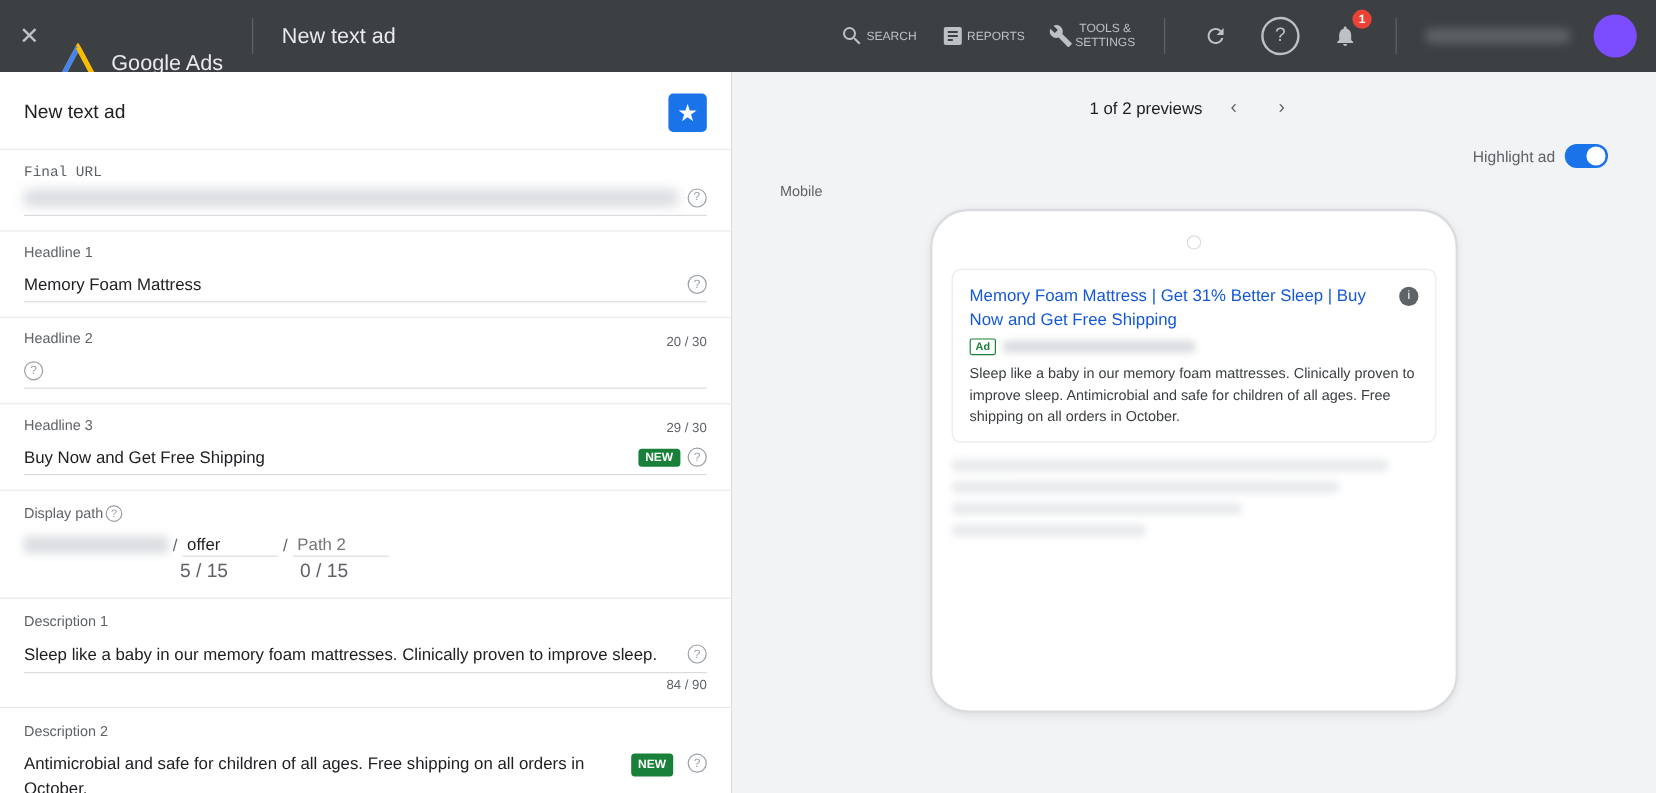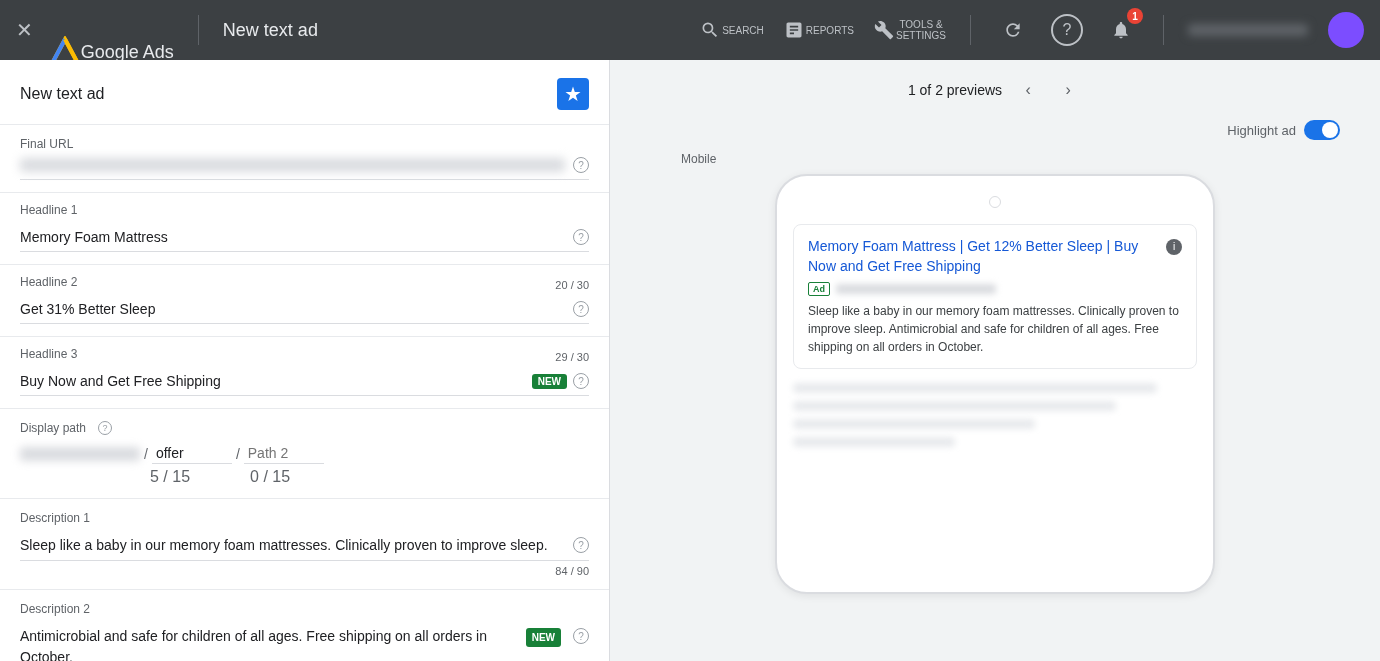--- a/index.html
+++ b/index.html
@@ -16,21 +16,21 @@
     }
     .topnav-close {
       color: #bdc1c6;
       font-size: 20px;
       cursor: pointer;
       margin-right: 4px;
     }
     .topnav-logo {
       display: flex;
       align-items: center;
-      gap: 0;
+      gap: 12px;
       margin-top: 44px;
     }
     .logo-triangle {
       width: 32px;
       height: 32px;
     }
     .topnav-brand {
       color: #e8eaed;
       font-size: 18px;
       font-weight: 400;
@@ -165,20 +165,21 @@
     .ai-icon-btn svg {
       width: 18px;
       height: 18px;
       fill: #fff;
     }
 
     
     .form-section {
       padding: 12px 20px;
       border-bottom: 1px solid #e8eaed;
+      font-family: Liberation Mono, monospace;
     }
     .field-label {
       font-size: 12px;
       color: #5f6368;
       margin-bottom: 6px;
       display: flex;
       align-items: center;
       gap: 4px;
     }
     .field-input-wrap {
@@ -253,21 +254,21 @@
     .display-path-section {
       padding: 12px 20px;
       border-bottom: 1px solid #e8eaed;
     }
     .display-path-label {
       font-size: 12px;
       color: #5f6368;
       margin-bottom: 8px;
       display: flex;
       align-items: center;
-      gap: 12px;
+      gap: 2px;
     }
     .path-inputs {
       display: flex;
       align-items: center;
       gap: 4px;
     }
     .path-base {
       height: 14px;
       width: 120px;
       background: #dadce0;
@@ -387,21 +388,20 @@
       right: 2px;
       width: 16px;
       height: 16px;
       border-radius: 50%;
       background: #fff;
     }
     .mobile-label {
       font-size: 12px;
       color: #5f6368;
       padding: 0 40px 8px;
-      margin-left: 31px;
     }
 
     
     .phone-wrap {
       display: flex;
       justify-content: center;
       padding: 0 40px;
     }
     .phone-mockup {
       width: 440px;
@@ -600,21 +600,20 @@
       </div>
     </div>
 
     <div class="field-section">
       <div class="field-row">
         <div class="field-row-header">
           <span class="field-label">Headline 2</span>
           <span class="field-counter">20 / 30</span>
         </div>
         <div class="field-value">
-          <span class="field-value-text">Get 31% Better Sleep</span>
           <span class="help-icon" style="width:16px;height:16px;border-radius:50%;border:1px solid #9aa0a6;display:inline-flex;align-items:center;justify-content:center;font-size:10px;color:#9aa0a6;cursor:pointer;">?</span>
         </div>
       </div>
     </div>
 
     <div class="field-section">
       <div class="field-row">
         <div class="field-row-header">
           <span class="field-label">Headline 3</span>
           <span class="field-counter">29 / 30</span>
@@ -686,21 +685,21 @@
     </div>
 
     <div class="mobile-label">Mobile</div>
 
     <div class="phone-wrap">
       <div class="phone-mockup">
         <div class="phone-camera"></div>
 
         <div class="ad-card">
           <div class="ad-headline">
-            <span class="ad-headline-text" style="color:#1558d6;">Memory Foam Mattress | Get 12% Better Sleep | Buy Now and Get Free Shipping</span>
+            <span class="ad-headline-text" style="color:#1558d6;">Memory Foam Mattress | Get 31% Better Sleep | Buy Now and Get Free Shipping</span>
             <span class="info-circle">i</span>
           </div>
           <div class="ad-url-row">
             <span class="ad-badge">Ad</span>
             <div class="ad-url-blur"></div>
           </div>
           <div class="ad-description">Sleep like a baby in our memory foam mattresses. Clinically proven to improve sleep. Antimicrobial and safe for children of all ages. Free shipping on all orders in October.</div>
         </div>
 
         <div class="phone-blur-lines">

